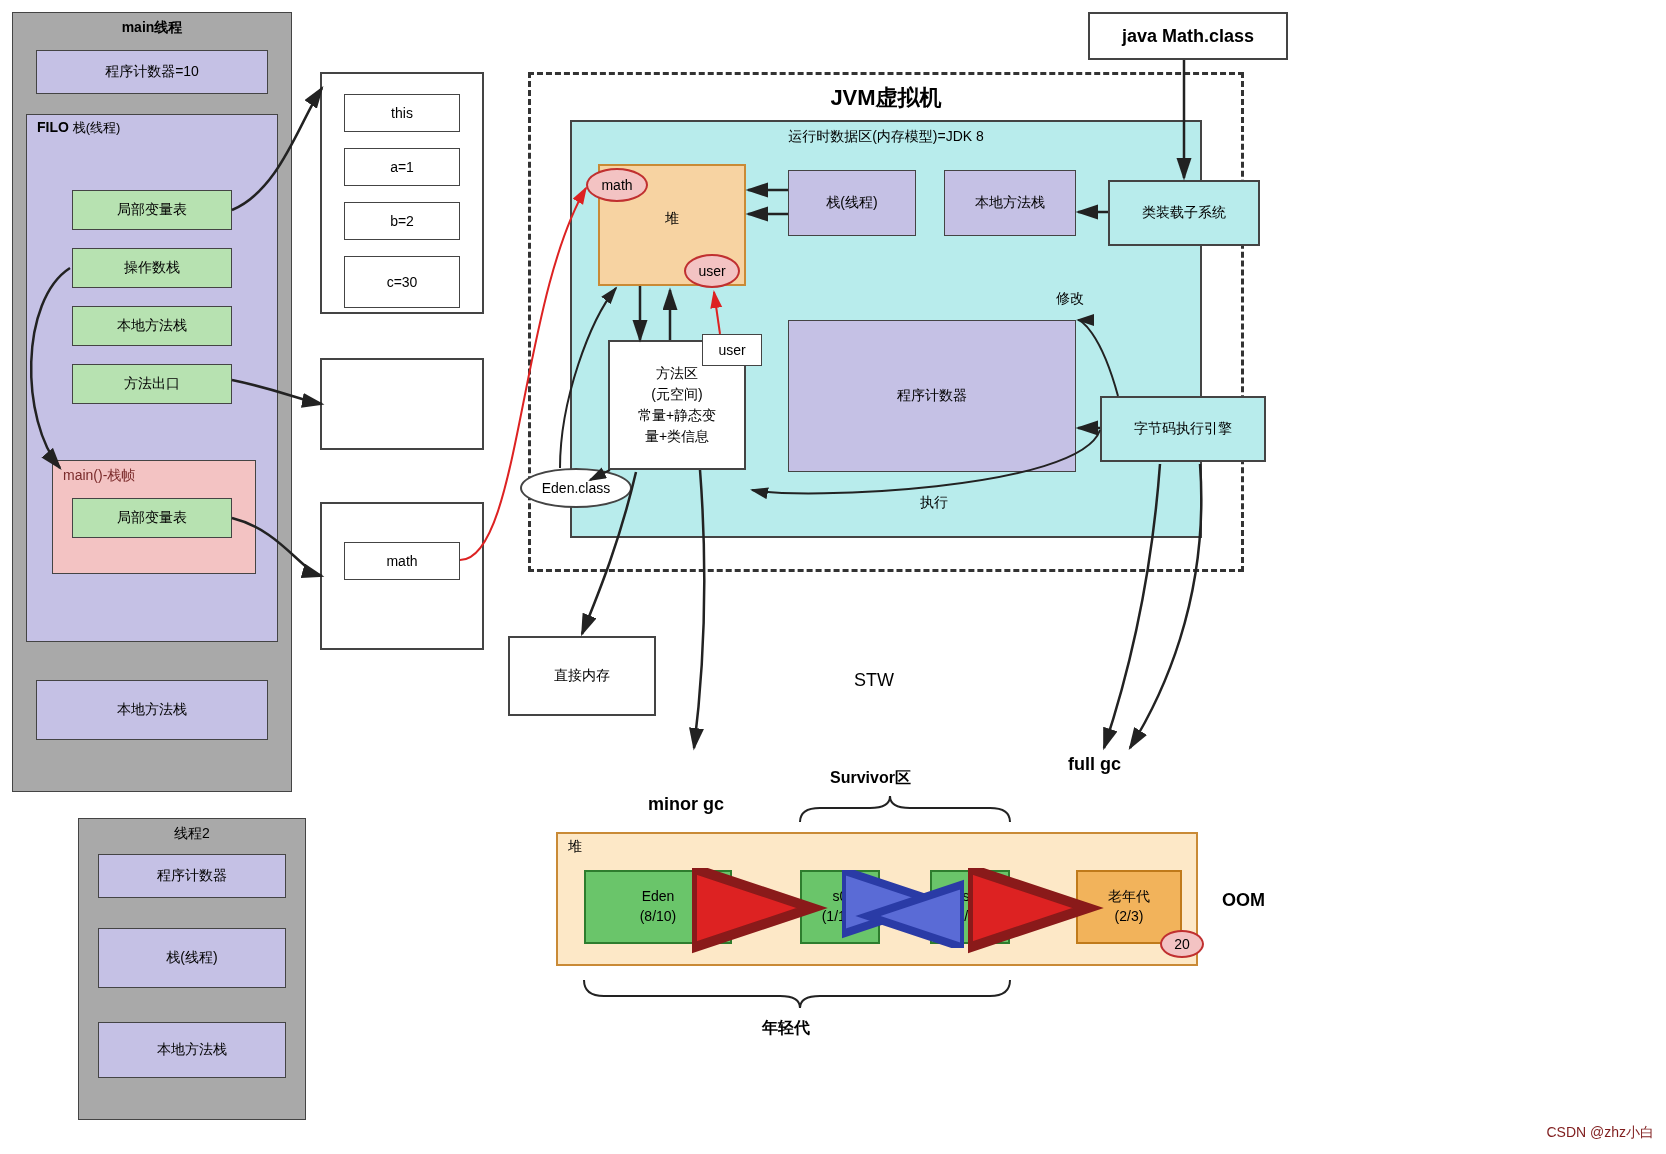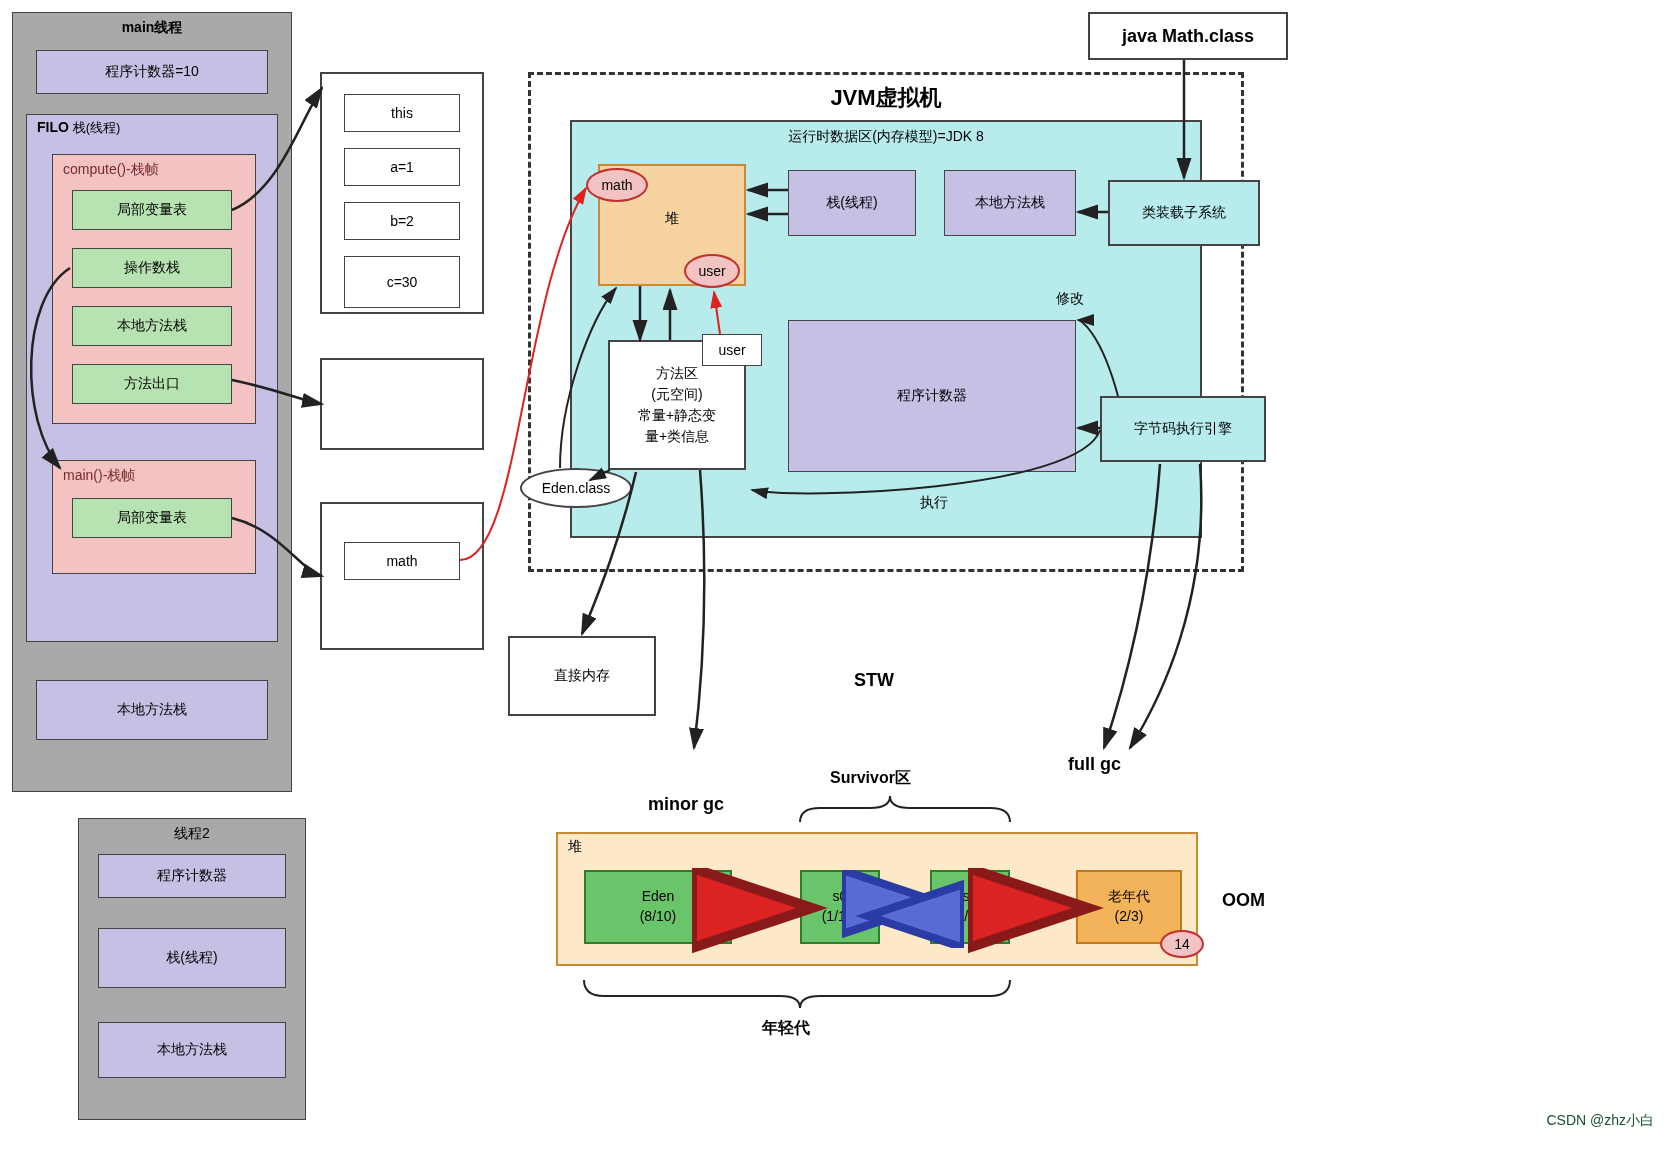--- a/index.html
+++ b/index.html
@@ -9,21 +9,21 @@
   .lavender{background:#c5c1e5}
   .pink{background:#f3c3c3}
   .green{background:#b7e2b1}
   .cyan{background:#b8ecec}
   .peach{background:#f7d3a2}
   .tan{background:#fde8c7;border:2px solid #c98a36}
   .white{background:#fff}
   .gray{background:#a9a9a9}
   .ellipse{border-radius:50%}
   .thick{border-width:2px}
-  .watermark{position:absolute;right:12px;bottom:24px;color:#14532d;font-size:14px}
+  .watermark{position:absolute;right:12px;bottom:12px;color:#7f1d1d;font-size:14px}
   svg{position:absolute;top:0;left:0}
   .section-title{position:absolute;top:4px;left:10px;font-weight:bold}
   .center-text{display:flex;align-items:center;justify-content:center;height:100%}
   .vstack{display:flex;flex-direction:column;justify-content:center;align-items:center;height:100%;line-height:1.4}
 </style>
 </head>
 <body>
 
 <div class="canvas">
 
@@ -32,23 +32,20 @@
 </div>
 
 <div class="box lavender" style="left:36px;top:50px;width:232px;height:44px">
   <div class="center-text">程序计数器=10</div>
 </div>
 
 <div class="box lavender" style="left:26px;top:114px;width:252px;height:528px">
   <div class="section-title"><span>FILO</span>&nbsp;<span style="font-weight:normal;font-size:13px">栈(线程)</span></div>
 </div>
 
-<div class="box pink" style="left:52px;top:154px;width:204px;height:270px">
-  <div class="label" style="left:10px;top:6px;color:#7a2a2a">compute()-栈帧</div>
-</div>
 <div class="box green" style="left:72px;top:190px;width:160px;height:40px">
       <div class="center-text">局部变量表</div>
     </div>
 <div class="box green" style="left:72px;top:248px;width:160px;height:40px">
       <div class="center-text">操作数栈</div>
     </div>
 <div class="box green" style="left:72px;top:306px;width:160px;height:40px">
       <div class="center-text">本地方法栈</div>
     </div>
 <div class="box green" style="left:72px;top:364px;width:160px;height:40px">
@@ -159,21 +156,21 @@
     </div>
 
 <div class="box cyan thick" style="left:1100px;top:396px;width:166px;height:66px">
       <div class="center-text">字节码执行引擎</div>
     </div>
 
 <div class="box white thick" style="left:508px;top:636px;width:148px;height:80px">
       <div class="center-text">直接内存</div>
     </div>
 
-<div class="label" style="left:854px;top:670px;font-weight:bold;font-size:18px">STW</div>
+<div class="label" style="left:854px;top:670px;font-weight:normal;font-size:18px">STW</div>
 <div class="label" style="left:648px;top:794px;font-weight:bold;font-size:18px">minor gc</div>
 <div class="label" style="left:1068px;top:754px;font-weight:bold;font-size:18px">full gc</div>
 <div class="label" style="left:830px;top:768px;font-weight:bold;font-size:16px">Survivor区</div>
 <div class="label" style="left:1222px;top:890px;font-weight:bold;font-size:18px">OOM</div>
 <div class="label" style="left:762px;top:1018px;font-weight:bold;font-size:16px">年轻代</div>
 
 <div class="box tan" style="left:556px;top:832px;width:642px;height:134px">
   <div class="section-title" style="font-weight:normal">堆</div>
 </div>
 
@@ -199,21 +196,21 @@
 </div>
 
 <div class="box thick" style="left:1076px;top:870px;width:106px;height:74px;background:#f2b35b;border-color:#c07a1a">
   <div class="vstack">
         <span>老年代</span>
         <span>(2/3)</span>
       </div>
 </div>
 
 <div class="box pink ellipse thick" style="left:1160px;top:930px;width:44px;height:28px;border-color:#c03030">
-      <div class="center-text">14</div>
+      <div class="center-text">20</div>
     </div>
 
 <svg width="1666" height="1154">
   <defs>
     <marker id="ah" markerWidth="10" markerHeight="10" refX="8" refY="3" orient="auto">
           <path d="M0,0 L9,3 L0,6 Z" fill="#222"></path>
         </marker>
     <marker id="ahR" markerWidth="10" markerHeight="10" refX="8" refY="3" orient="auto">
           <path d="M0,0 L9,3 L0,6 Z" fill="#d22"></path>
         </marker>

